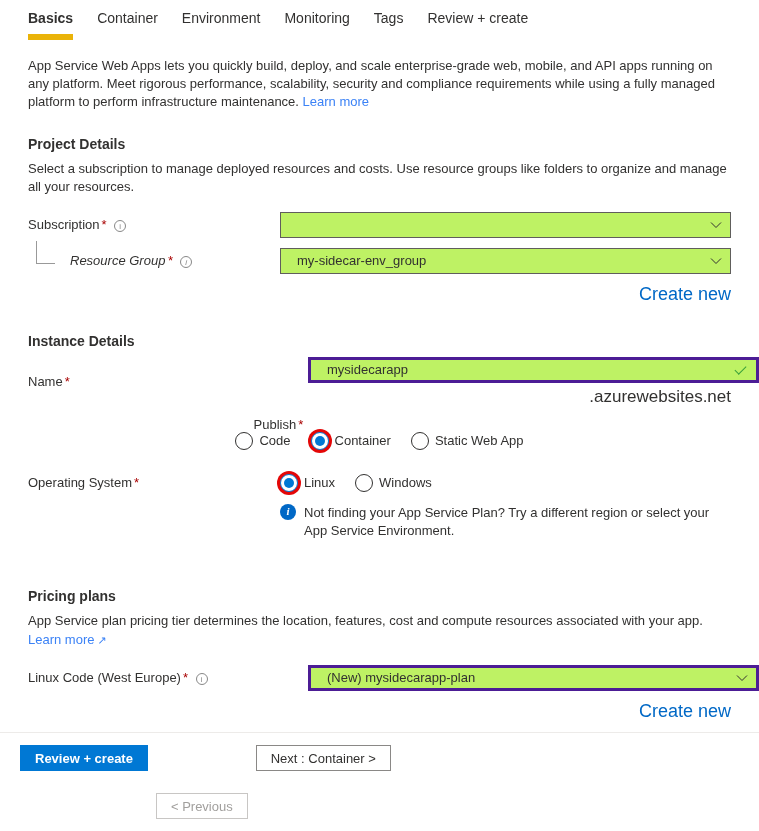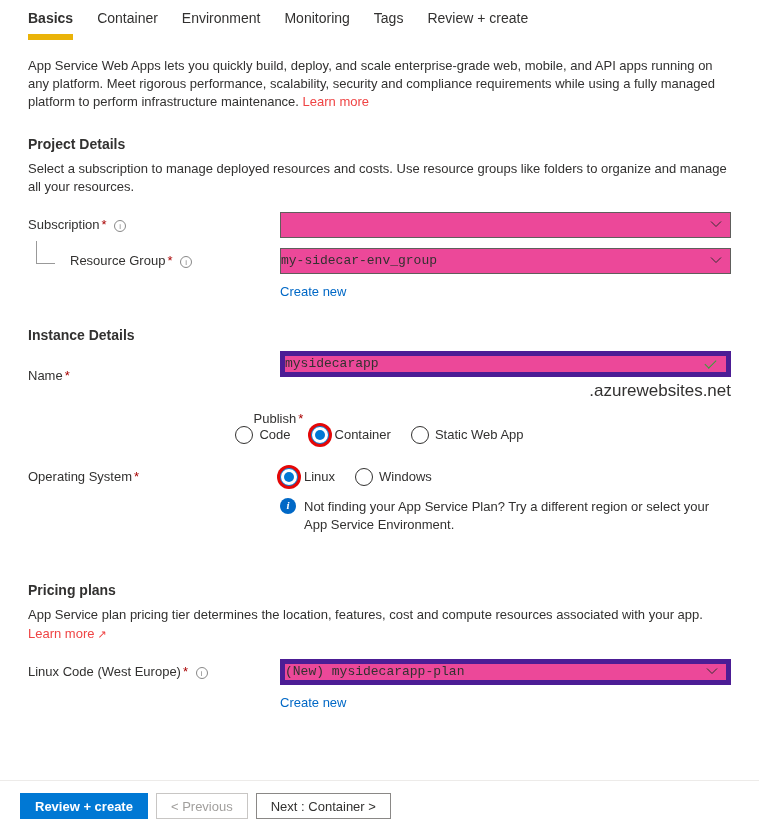--- a/index.html
+++ b/index.html
@@ -35,28 +35,28 @@
     color: #323130;
     cursor: pointer;
     border-bottom: 2px solid transparent;
   }
   .tab.active {
     font-weight: 600;
     border-bottom: 6px solid #eab308;
     color: #323130;
   }
   .description { font-size: 13px; line-height: 1.4; margin-bottom: 24px; }
-  .link { color: #ef4444; cursor: pointer; }
+  .link { color: #3b82f6; cursor: pointer; }
   .link.ext::after { content: " \2197"; font-size: 11px; }
 
   h3 { font-size: 14px; font-weight: 600; margin-bottom: 8px; margin-top: 8px; }
   .section-desc { font-size: 13px; line-height: 1.4; margin-bottom: 16px; }
 
   .field-row { display: flex; align-items: center; margin-bottom: 10px; }
-  .field-row.indent .label { padding-left: 42px; position: relative; }
+  .field-row.indent .label { padding-left: 42px; position: relative; font-style: italic; }
   .field-row.indent .label::before {
     content: "";
     position: absolute;
     left: 8px; top: -12px;
     width: 18px; height: 22px;
     border-left: 1px solid #999;
     border-bottom: 1px solid #999;
   }
   .label { width: 252px; flex-shrink: 0; font-size: 13px; }
   .req { color: #a80000; margin-left: 2px; }
@@ -64,43 +64,43 @@
     display: inline-block; width: 12px; height: 12px;
     border: 1px solid #888; border-radius: 50%;
     font-size: 8px; line-height: 12px; text-align: center;
     color: #888; margin-left: 4px; vertical-align: middle;
   }
   .control { flex: 1; position: relative; }
 
   .select, .text-input {
     width: 100%; height: 26px;
     border: 1px solid #605e5c;
-    padding: 0 28px 0 0;
+    padding: 0 28px 0 16px;
     font-size: 13px;
-    background: #ec4899;
+    background: #bef264;
     position: relative;
-    display: flex; align-items: center; font-family: Liberation Mono, monospace;
+    display: flex; align-items: center;
   }
   .select .chevron, .chevron-abs {
     position: absolute; right: 8px; top: 50%;
     transform: translateY(-50%);
   }
   .chevron-svg { width: 12px; height: 8px; }
 
-  .highlight { border: 5px solid #4c1d95; }
+  .highlight { border: 3px solid #4c1d95; margin-left: 28px; }
   .validated::after {
     content: "";
     position: absolute; right: 10px; top: 50%;
     width: 10px; height: 5px;
     border-left: 1.5px solid #3aa03a;
     border-bottom: 1.5px solid #3aa03a;
     transform: translateY(-70%) rotate(-45deg);
   }
 
-  .sub-link { display: block; font-size: 13px; color: #0068c6; margin-top: 4px; margin-left: 252px; cursor: pointer; }
+  .sub-link { display: block; font-size: 18px; color: #0068c6; margin-top: 4px; margin-left: 252px; cursor: pointer; text-align: right; }
   .suffix-text { text-align: right; font-size: 17px; margin-top: 4px; }
 
   .radio-group { display: flex; gap: 20px; align-items: center; }
   .radio {
     display: flex; align-items: center; gap: 6px; cursor: pointer;
   }
   .radio .circ {
     width: 18px; height: 18px; border: 1px solid #323130;
     border-radius: 50%; position: relative; background: #fff;
   }
@@ -129,21 +129,21 @@
     padding: 12px 20px;
     display: flex; gap: 8px;
     background: #fff;
   }
   .btn {
     height: 26px; padding: 0 14px; font-size: 13px;
     display: inline-flex; align-items: center; justify-content: center;
     cursor: pointer; background: #fff; border: 1px solid #8a8886;
   }
   .btn.primary { background: #0078d4; color: #fff; border-color: #0078d4; font-weight: 600; }
-  .btn.disabled { color: #a19f9d; border-color: #c8c6c4; cursor: default; }
+  .btn.disabled { color: #a19f9d; border-color: #c8c6c4; cursor: default; margin-top: 48px; }
   .spacer { height: 20px; }
 </style>
 </head>
 <body>
 
 <div class="scroll-area">
 
   <div class="tabs">
     <div class="tab active">Basics</div>
     <div class="tab">Container</div>

